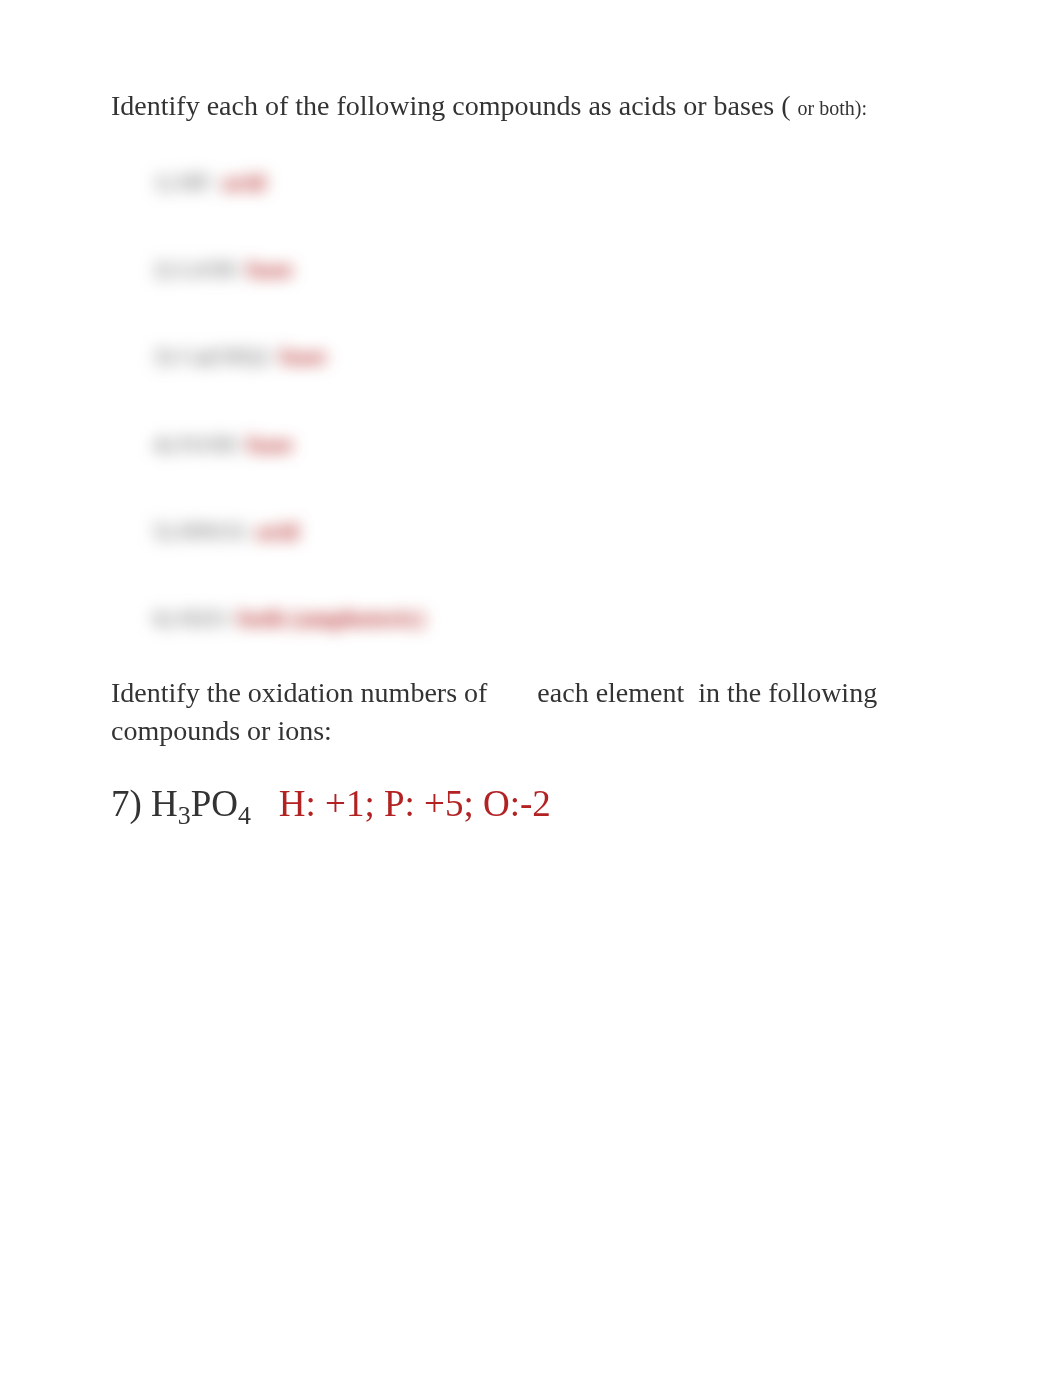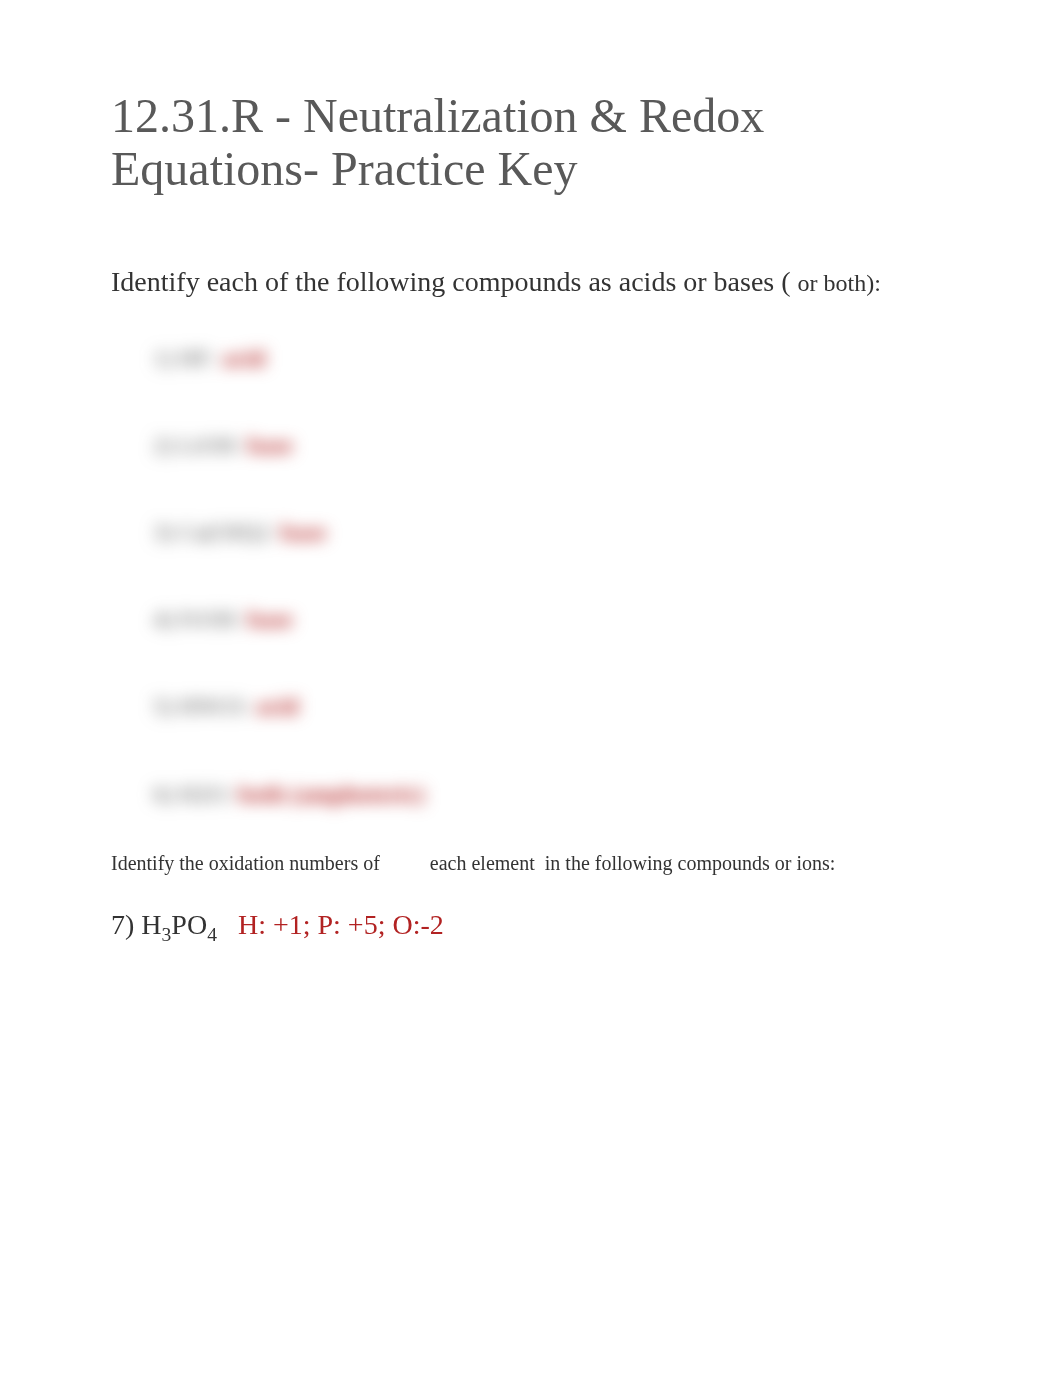--- a/index.html
+++ b/index.html
@@ -22,21 +22,21 @@
     font-size: 48px;
     line-height: 1.1;
     color: #595959;
   }
   .prompt1 {
     font-size: 28px;
     color: #333;
     margin-bottom: 45px;
   }
   .prompt1 .tail {
-    font-size: 24px;
+    font-size: 20px;
   }
   .list {
     padding-left: 42px;
   }
   .item {
     margin-bottom: 56px;
     font-size: 24px;
     line-height: 1.3;
     position: relative;
   }
@@ -47,45 +47,44 @@
     color: #b22222;
     font-weight: 600;
   }
   .blur-strong {
     filter: blur(8px);
     color: #666 !important;
   }
   .blur-strong .ans { color: #b22222 !important; }
 
   .prompt2 {
-    font-size: 20px;
+    font-size: 28px;
     color: #333;
     margin: 10px 0 30px 0;
     line-height: 1.35;
   }
   .gap { display:inline-block; width: 50px; }
 
   .q {
-    font-size: 28px;
+    font-size: 37px;
     color: #333;
     margin-bottom: 24px;
     line-height: 1.3;
   }
   .q .ans { color: #b22222; }
   .q .sub, .ans .sub {
     font-size: 0.7em;
     vertical-align: sub;
   }
 </style>
 </head>
 <body>
 
 <div class="page">
 
-  <h1 class="title">12.31.R - Neutralization &amp; Redox Equations- Practice Key</h1>
 
   <div class="prompt1">
     <span>Identify each of the following compounds as acids or bases (</span>
     <span class="tail">or both):</span>
   </div>
 
   <div class="list">
 
     <div class="item blur-strong">
       <span class="label">1) HF:</span>

